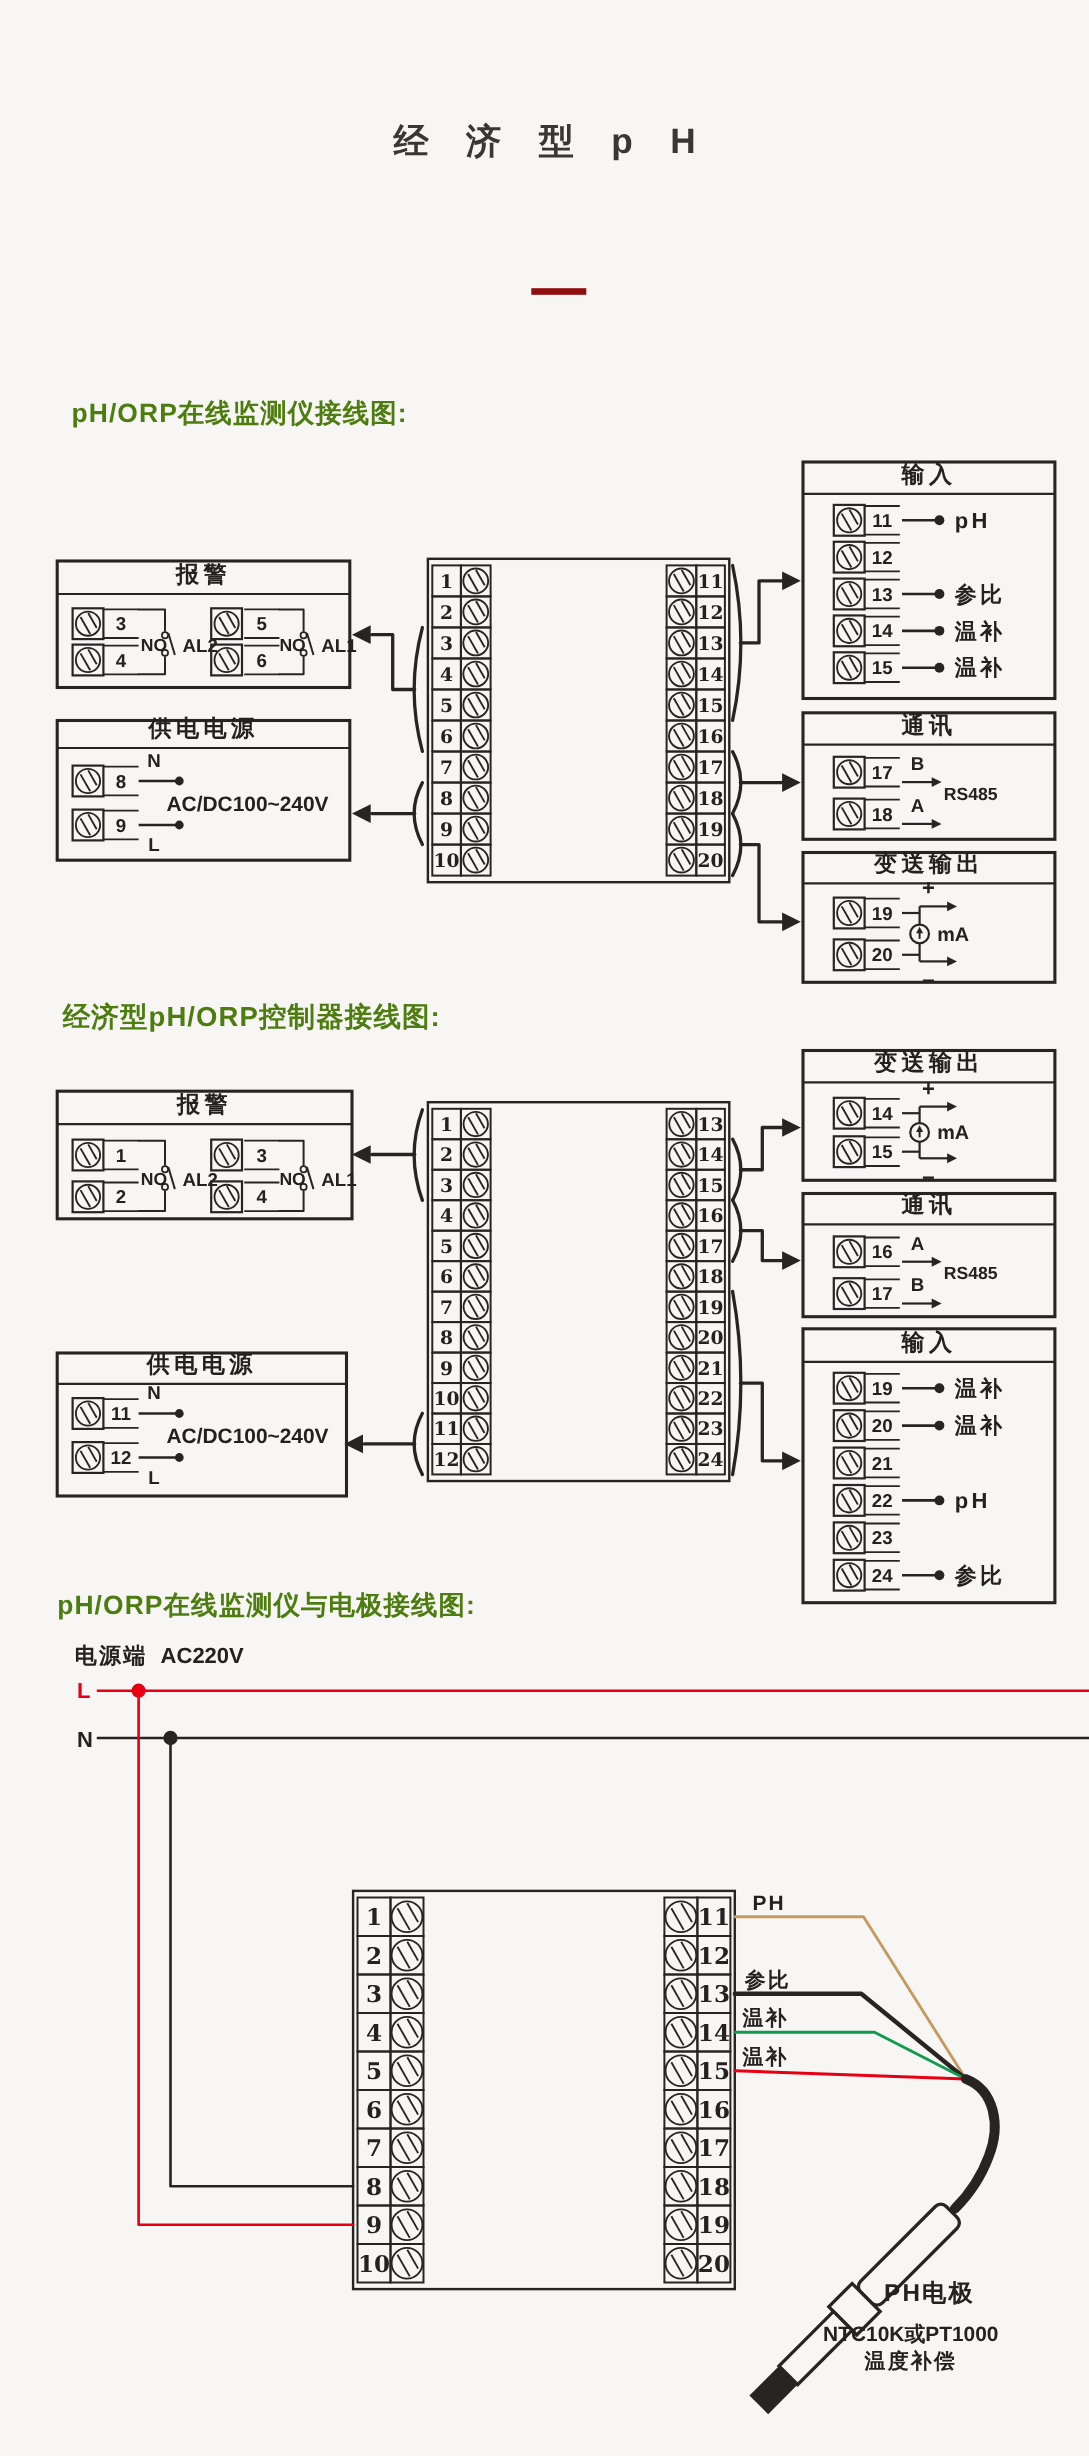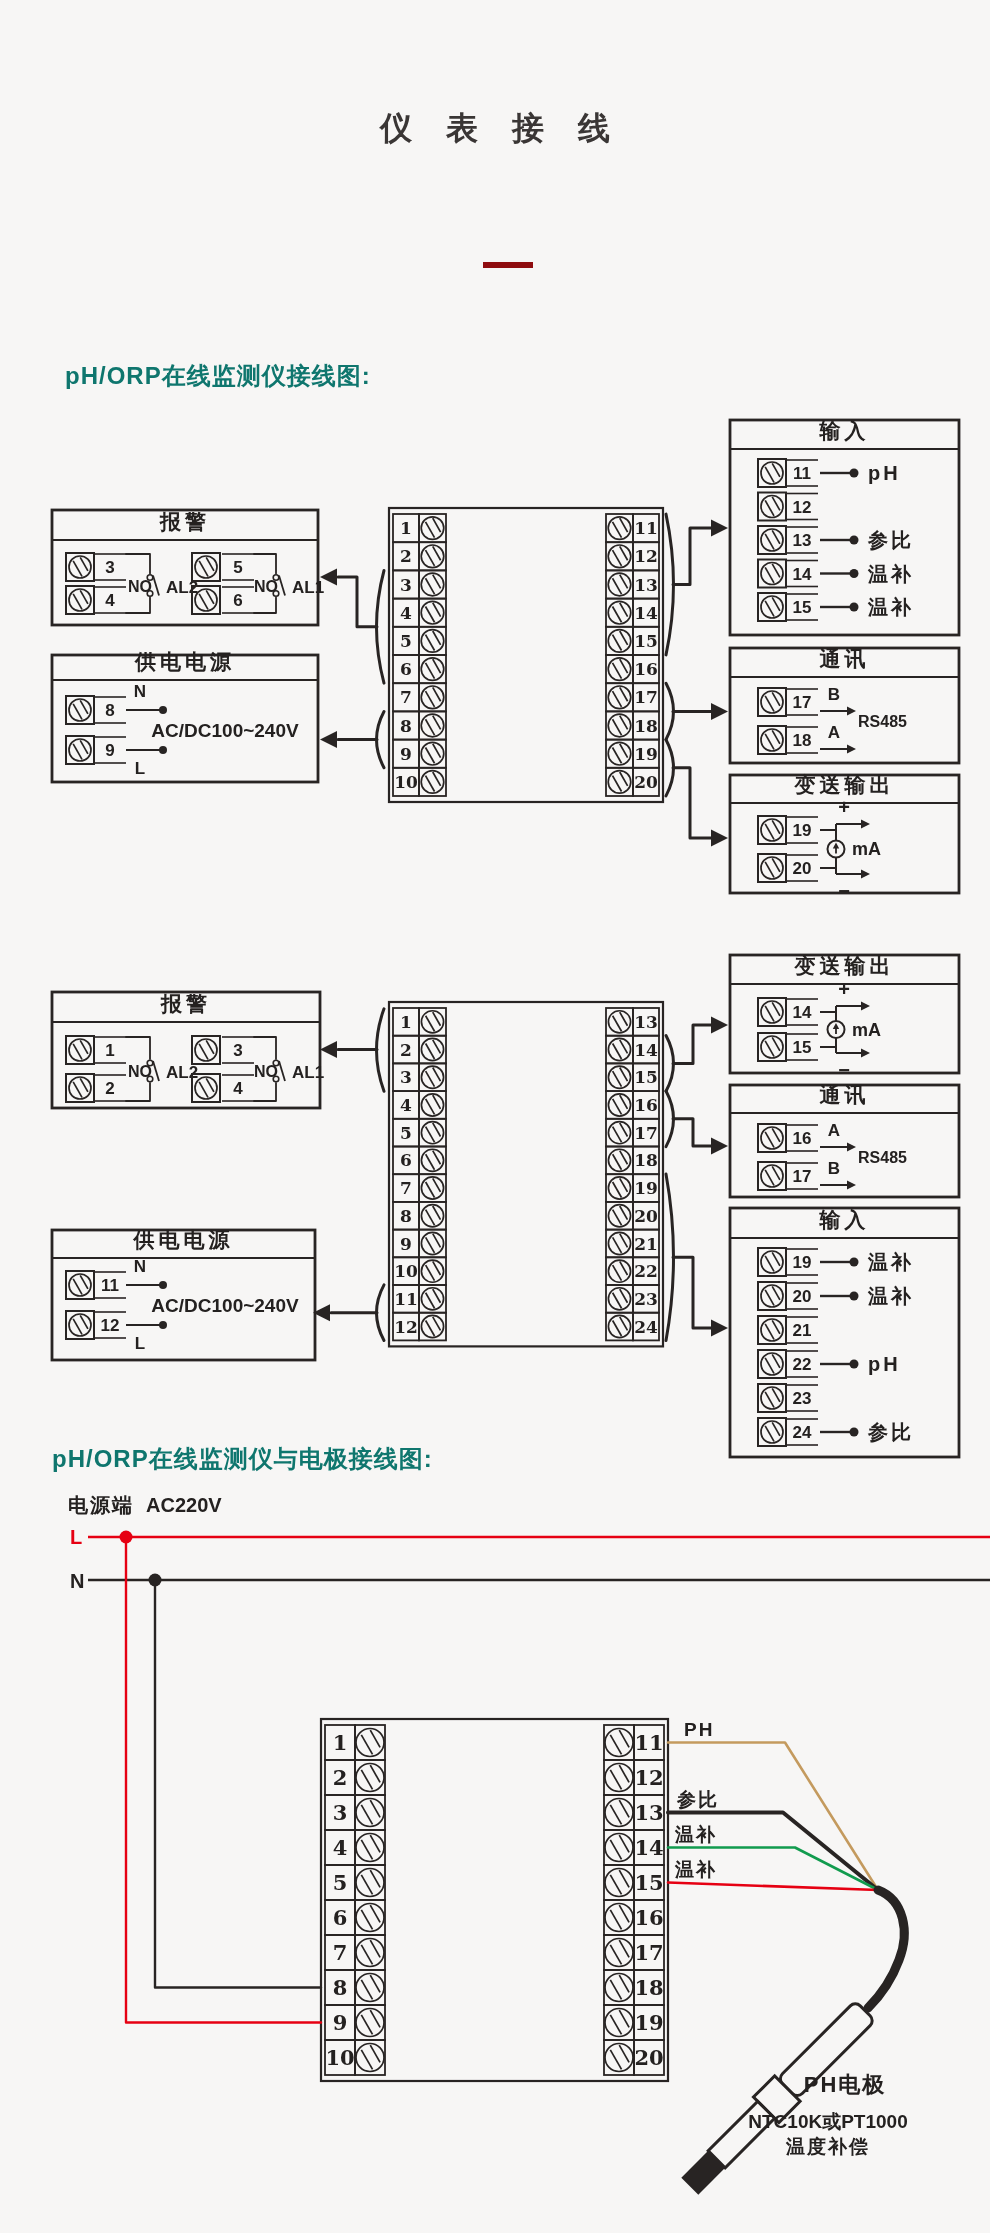--- a/index.html
+++ b/index.html
@@ -2,33 +2,34 @@
 <html><head>
 <meta charset="utf-8">
 <style>
   html,body{margin:0;padding:0;background:#ffffff;}
   .page{position:relative;width:990px;height:2233px;background:#f7f6f5;overflow:hidden;
         font-family:"Liberation Sans","DejaVu Sans",sans-serif;}
   .page-title{position:absolute;top:48px;left:0;width:100%;text-align:center;
 ated   font-size:106px;line-height:118px;font-weight:900;color:#3a3635;
         letter-spacing:34px;text-indent:34px;}
   .title-divider{position:absolute;top:262px;left:483px;width:50px;height:6px;background:#8f0c0f;}
-  .sec-heading{position:absolute;font-weight:700;color:#0f766e;letter-spacing:1px;}
+  .sec-heading{position:absolute;font-weight:700;color:#4d7c0f;letter-spacing:1px;}
   .s1{top:360px;left:65px;font-size:24px;}
   .s2{top:908px;left:57px;font-size:25px;}
   .s3{top:1443px;left:52px;font-size:24px;}
   svg.canvas{position:absolute;left:0;top:0;}
 </style>
 </head>
 <body>
 
 <div class="page" style="background: rgb(247, 246, 245);">
-  <h1 class="page-title" style="color: rgb(58, 54, 53);">仪表接线</h1>
+  <h1 class="page-title" style="color: rgb(58, 54, 53);">经济型pH</h1>
   <div class="title-divider" style="background: rgb(143, 12, 15);"></div>
   <div class="sec-heading s1">pH/ORP在线监测仪接线图:</div>
+  <div class="sec-heading s2">经济型pH/ORP控制器接线图:</div>
   <div class="sec-heading s3">pH/ORP在线监测仪与电极接线图:</div>
   <svg id="diagram-svg" class="canvas" width="990" height="2233" viewBox="0 0 990 2233">
       <rect x="389" y="508" width="274" height="294" rx="0" fill="none" stroke="#282423" stroke-width="2.2"></rect>
       <rect x="393" y="514" width="26" height="28.2" rx="0" fill="none" stroke="#282423" stroke-width="1.8"></rect>
       <rect x="419" y="514" width="27" height="28.2" rx="0" fill="none" stroke="#282423" stroke-width="1.8"></rect>
       <text x="406" y="534.22" font-size="17" fill="#242120" text-anchor="middle" font-weight="700" font-family="&quot;DejaVu Serif&quot;,&quot;Liberation Serif&quot;,serif" letter-spacing="0">1</text>
       <g>
         <circle cx="432.5" cy="528.1" r="11.280000000000001" fill="none" stroke="#282423" stroke-width="1.7"></circle>
         <line x1="425.5064" y1="521.8960000000001" x2="434.5304" y2="537.688" stroke="#282423" stroke-width="1.7"></line>
         <line x1="432.7256" y1="518.1736000000001" x2="440.6216" y2="532.048" stroke="#282423" stroke-width="1.7"></line>

